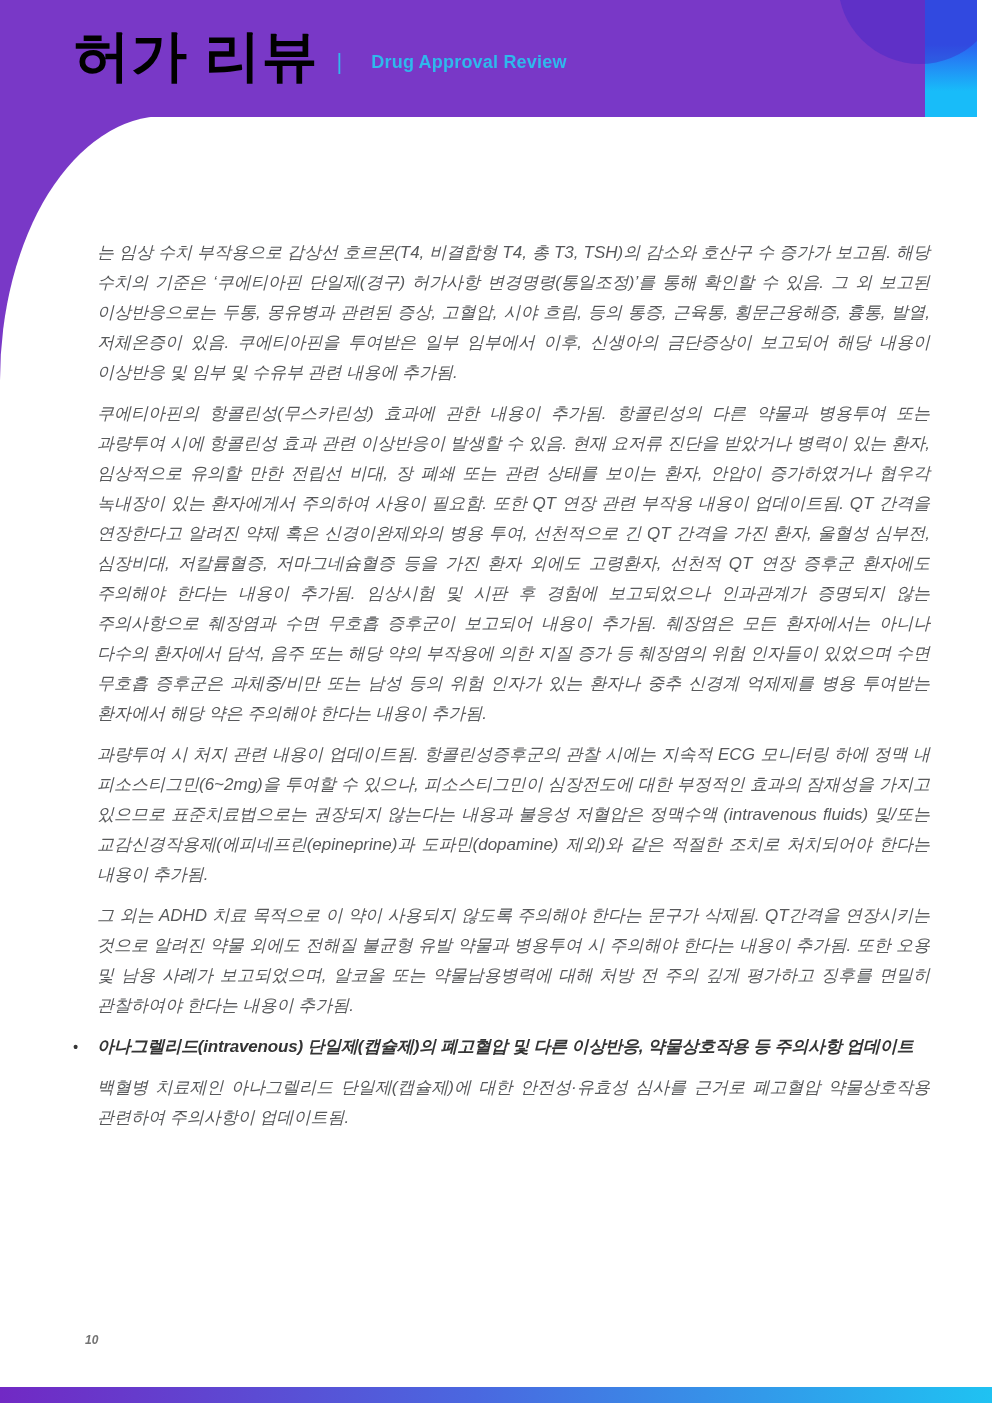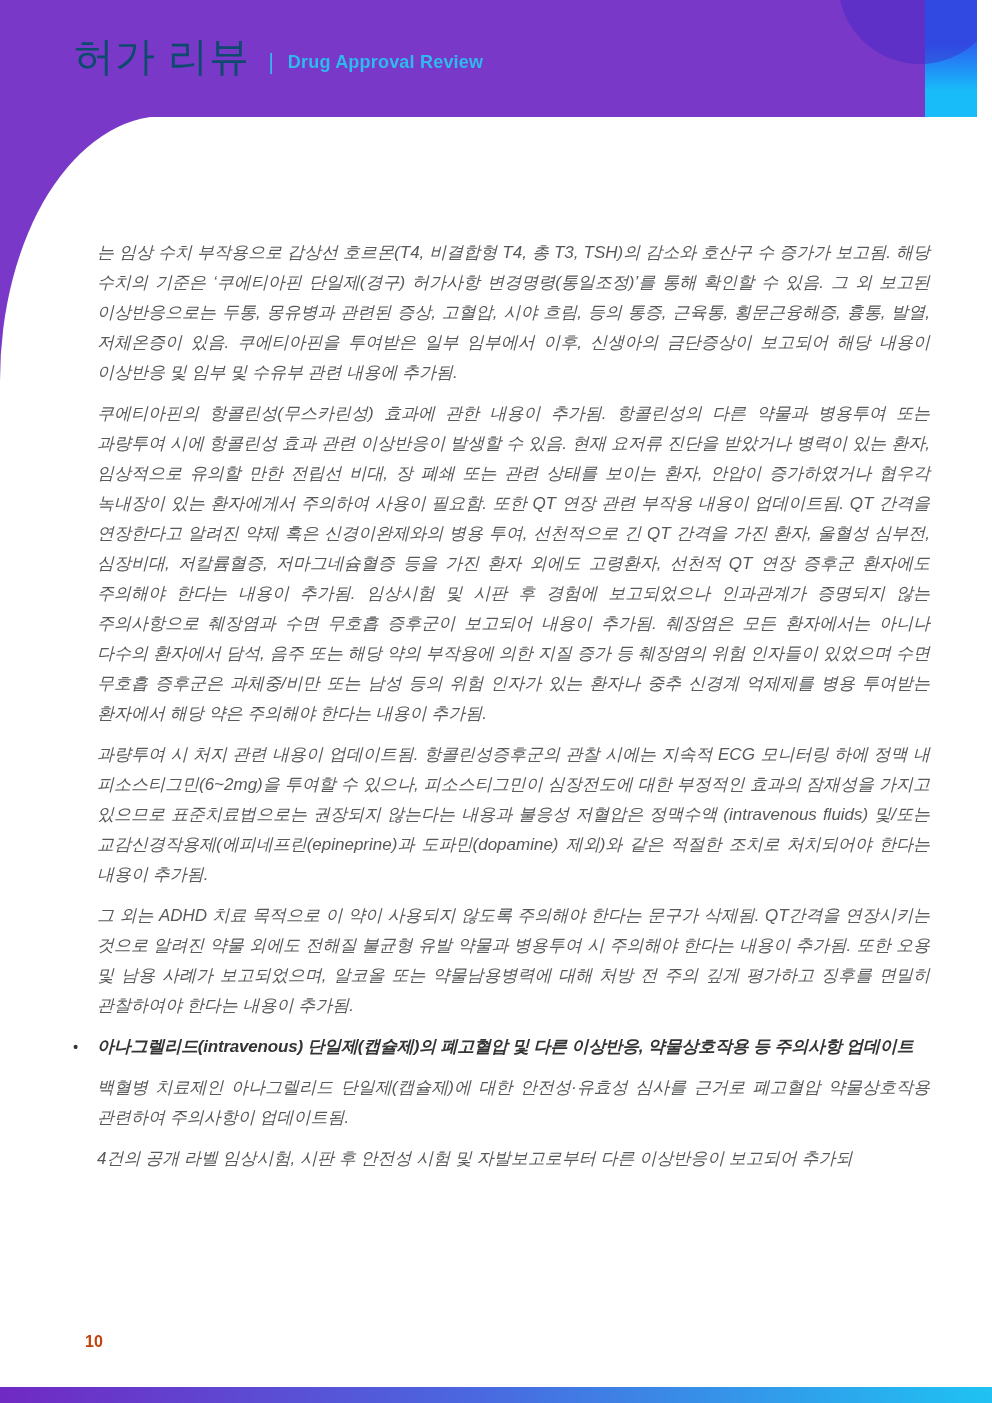--- a/index.html
+++ b/index.html
@@ -51,40 +51,41 @@
   }
 
   .header-titles {
     position: absolute;
     left: 74px; top: 0;
     height: 117px;
     display: flex;
     align-items: center;
   }
   .title-ko {
-    color: #0c4a6e;
-    font-size: 40px;
-    font-weight: 400;
+    color: #000000;
+    font-size: 56px;
+    font-weight: 700;
     letter-spacing: 1px;
     line-height: 1;
     padding-bottom: 6px;
   }
   .title-sep {
     color: #2FB9EC;
     font-size: 22px;
     font-weight: 300;
     margin: 6px 14px 0 18px;
     line-height: 1;
   }
   .title-en {
     color: #2FB9EC;
     font-size: 18px;
     font-weight: bold;
     letter-spacing: 0.2px;
     margin-top: 8px;
+    margin-left: 15px;
   }
 
   
   .sheet {
     position: absolute;
     left: 0; right: 0;
     top: 116px; bottom: 0;
     background: #ffffff;
     border-top-left-radius: 165px 265px;
     z-index: 2;
@@ -119,24 +120,25 @@
     font-size: 14px;
     line-height: 30px;
     color: #343434;
   }
   .bullet-text { flex: 1; text-align: justify; }
 
   
   .page-number {
     position: absolute;
     left: 85px; top: 1333px;
-    font-size: 16px;
+    font-size: 12px;
     font-weight: 600;
-    color: #c2410c;
+    color: #737373;
     z-index: 4;
+    font-style: italic;
   }
   .footer-bar {
     position: absolute;
     left: 0; bottom: 0;
     width: 100%; height: 16px;
     background: linear-gradient(90deg, #7129C4 0%, #4A68E0 48%, #1FC2F2 100%);
     z-index: 4;
   }
 </style>
 </head>
@@ -163,20 +165,19 @@
       <p class="body-p">쿠에티아핀의 항콜린성(무스카린성) 효과에 관한 내용이 추가됨. 항콜린성의 다른 약물과 병용투여 또는 과량투여 시에 항콜린성 효과 관련 이상반응이 발생할 수 있음. 현재 요저류 진단을 받았거나 병력이 있는 환자, 임상적으로 유의할 만한 전립선 비대, 장 폐쇄 또는 관련 상태를 보이는 환자, 안압이 증가하였거나 협우각 녹내장이 있는 환자에게서 주의하여 사용이 필요함. 또한 QT 연장 관련 부작용 내용이 업데이트됨. QT 간격을 연장한다고 알려진 약제 혹은 신경이완제와의 병용 투여, 선천적으로 긴 QT 간격을 가진 환자, 울혈성 심부전, 심장비대, 저칼륨혈증, 저마그네슘혈증 등을 가진 환자 외에도 고령환자, 선천적 QT 연장 증후군 환자에도 주의해야 한다는 내용이 추가됨. 임상시험 및 시판 후 경험에 보고되었으나 인과관계가 증명되지 않는 주의사항으로 췌장염과 수면 무호흡 증후군이 보고되어 내용이 추가됨. 췌장염은 모든 환자에서는 아니나 다수의 환자에서 담석, 음주 또는 해당 약의 부작용에 의한 지질 증가 등 췌장염의 위험 인자들이 있었으며 수면 무호흡 증후군은 과체중/비만 또는 남성 등의 위험 인자가 있는 환자나 중추 신경계 억제제를 병용 투여받는 환자에서 해당 약은 주의해야 한다는 내용이 추가됨.</p>
       <p class="body-p">과량투여 시 처지 관련 내용이 업데이트됨. 항콜린성증후군의 관찰 시에는 지속적 ECG 모니터링 하에 정맥 내 피소스티그민(6~2mg)을 투여할 수 있으나, 피소스티그민이 심장전도에 대한 부정적인 효과의 잠재성을 가지고 있으므로 표준치료법으로는 권장되지 않는다는 내용과 불응성 저혈압은 정맥수액 (intravenous fluids) 및/또는 교감신경작용제(에피네프린(epineprine)과 도파민(dopamine) 제외)와 같은 적절한 조치로 처치되어야 한다는 내용이 추가됨.</p>
       <p class="body-p">그 외는 ADHD 치료 목적으로 이 약이 사용되지 않도록 주의해야 한다는 문구가 삭제됨. QT간격을 연장시키는 것으로 알려진 약물 외에도 전해질 불균형 유발 약물과 병용투여 시 주의해야 한다는 내용이 추가됨. 또한 오용 및 남용 사례가 보고되었으며, 알코올 또는 약물남용병력에 대해 처방 전 주의 깊게 평가하고 징후를 면밀히 관찰하여야 한다는 내용이 추가됨.</p>
 
       <div class="bullet-item">
         <span class="bullet-dot">•</span>
         <span class="bullet-text">아나그렐리드(intravenous) 단일제(캡슐제)의 폐고혈압 및 다른 이상반응, 약물상호작용 등 주의사항 업데이트</span>
       </div>
 
       <p class="body-p">백혈병 치료제인 아나그렐리드 단일제(캡슐제)에 대한 안전성·유효성 심사를 근거로 폐고혈압 약물상호작용 관련하여 주의사항이 업데이트됨.</p>
-      <p class="body-p">4건의 공개 라벨 임상시험, 시판 후 안전성 시험 및 자발보고로부터 다른 이상반응이 보고되어 추가되</p>
     </div>
   </div>
 
   <div class="page-number">10</div>
   <div class="footer-bar"></div>
 
 </div>
 
 </body></html>

